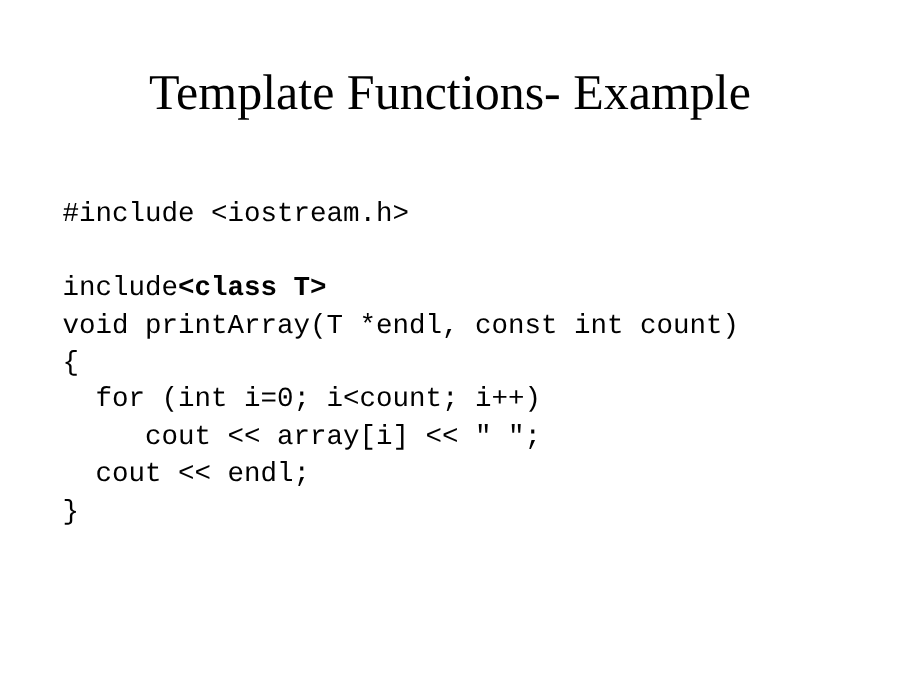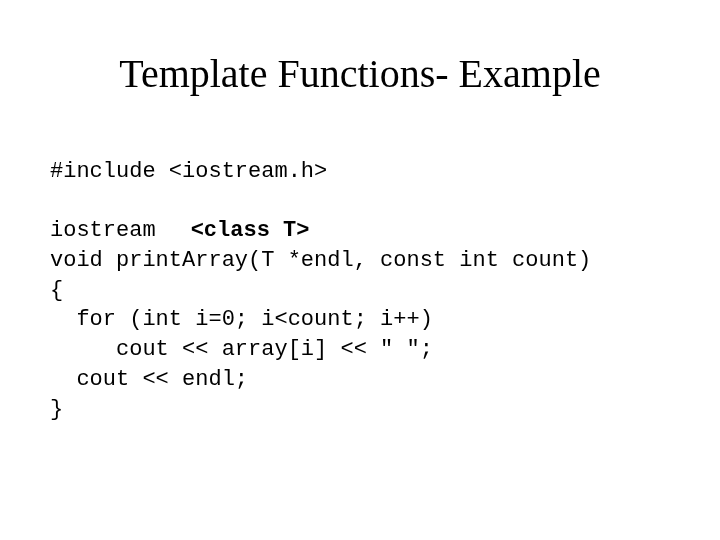--- a/index.html
+++ b/index.html
@@ -25,30 +25,29 @@
     font-family: "Times New Roman", Times, serif;
   }
   .code {
     font-family: "Courier New", Courier, monospace;
     font-size: 22px;
     line-height: 1.35;
     white-space: pre;
   }
   .code .bold {
     font-weight: bold;
-    margin-left: 35px;
   }
 </style>
 </head>
 <body>
 
 <div class="slide">
   <h1 class="title">Template Functions- Example</h1>
   <div class="code"><span>#include &lt;iostream.h&gt;</span>
 <span></span>
-<span>iostream</span><span class="bold">&lt;class T&gt;</span>
+<span>include</span><span class="bold">&lt;class T&gt;</span>
 <span>void printArray(T *endl, const int count)</span>
 <span>{</span>
 <span>  for (int i=0; i&lt;count; i++)</span>
 <span>     cout &lt;&lt; array[i] &lt;&lt; " ";</span>
 <span>  cout &lt;&lt; endl;</span>
 <span>}</span></div>
 </div>
 
 </body></html>

